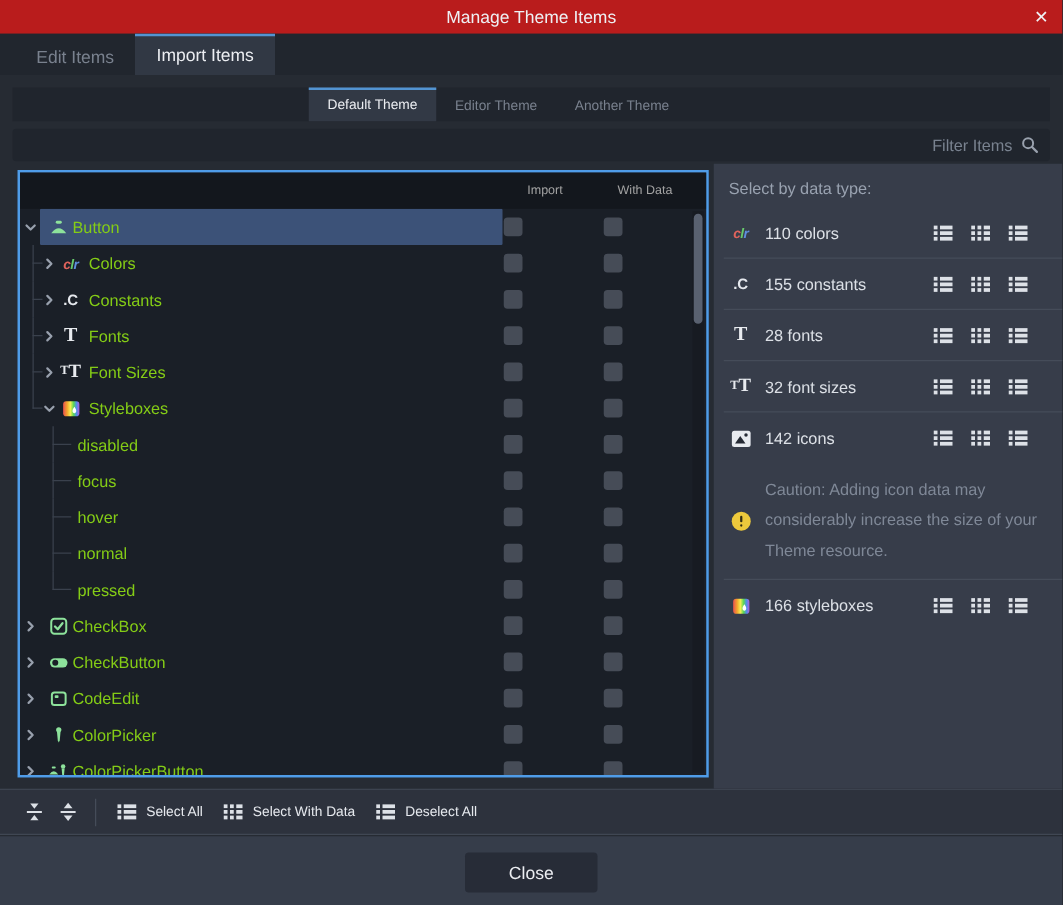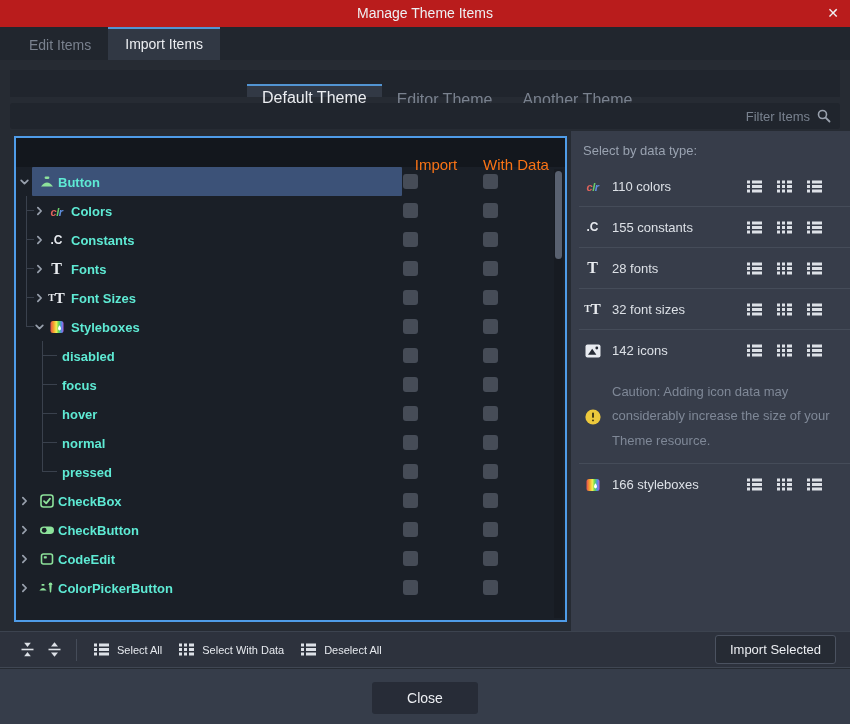--- a/index.html
+++ b/index.html
@@ -12,43 +12,43 @@
   .titlebar .close-x { position:absolute; right:11px; top:0; line-height:26px; font-size:14px; color:#f0f2f5; cursor:default; }
 
   
   .tabstrip { position:absolute; top:27px; left:0; right:0; height:33px; background:#21262e; display:flex; padding-left:12px; }
   .tab { padding:0 17px; line-height:33px; font-size:14px; color:#79818e; border-top:2px solid transparent; }
   .tab.active { background:#313844; color:#eceef2; border-top:2px solid #5294d2; line-height:30px; }
 
   
   .themestrip { position:absolute; top:70px; left:10px; right:10px; height:27px; background:#20252d; display:flex; }
   .themestrip .spacer { width:237px; }
-  .ttab { padding:0 15px; line-height:27px; font-size:16px; color:#79818e; border-top:2px solid transparent;margin-top:14px; }
+  .ttab { padding:0 15px; line-height:27px; font-size:11px; color:#79818e; border-top:2px solid transparent; }
   .ttab.active { background:#323945; color:#eceef2; border-top:2px solid #5294d2; line-height:24px; }
 
   
   .filterbar { position:absolute; top:103px; left:10px; right:10px; height:26px; background:#20252d; border-radius:3px; }
   .filterbar input { position:absolute; left:0; top:0; width:100%; height:100%; background:transparent; border:none; outline:none; color:#cfd4db; font-size:13px; padding:0 30px 0 10px; font-family:"Liberation Sans",sans-serif;text-align:right; }
   .filterbar input::placeholder { color:#79828f; opacity:1; }
   .filterbar .sicon { position:absolute; right:8px; top:5px; }
 
   
   .tree { position:absolute; top:136px; left:14px; width:553px; height:486px; border:2px solid #4f9ce8; background:#1a1f27; overflow:hidden; }
   .thead { position:relative; height:29px; background:#13171d; }
-  .thead .hcol { position:absolute; top:12px; line-height:29px; font-size:15px; color:#f97316; text-align:center; }
+  .thead .hcol { position:absolute; top:0; line-height:29px; font-size:10px; color:#a3a3a3; text-align:center; }
   .hcol.h1 { left:390px; width:60px; }
   .hcol.h2 { left:455px; width:90px; }
   .trows { position:absolute; top:29px; left:0; right:0; bottom:0; overflow:hidden; }
   .trow { position:relative; height:29px; }
   .trow.selected::before { content:''; position:absolute; left:16px; width:370px; top:0; bottom:0; background:#3c5278; border-radius:1px; }
   .trow .chev { position:absolute; top:50%; transform:translateY(-50%); left:3px; }
   .trow.d1 .chev { left:18px; }
   .trow .ticon { position:absolute; top:50%; transform:translateY(-50%); left:21px; width:19px; text-align:center; }
   .trow.d1 .ticon { left:31px; }
-  .trow .tlabel { position:absolute; top:50%; transform:translateY(-50%); font-size:13px; color:#5eead4; left:42px; white-space:nowrap;font-weight:bold; }
+  .trow .tlabel { position:absolute; top:50%; transform:translateY(-50%); font-size:13px; color:#84cc16; left:42px; white-space:nowrap; }
   .trow.d1 .tlabel { left:55px; }
   .trow.d2 .tlabel { left:46px; }
   .trow.d1 .vline, .trow.d2 .vline { position:absolute; top:0; bottom:0; width:1px; background:#3a414d; }
   .trow.d1 .vline { left:10px; }
   .trow.d2 .vline { left:26px; }
   .trow.last .vline { bottom:14px; }
   .trow .dash { position:absolute; top:14px; height:1px; background:#3a414d; }
   .trow.d1 .dash { left:10px; width:8px; }
   .trow.d2 .dash { left:26px; width:15px; }
   .trow .cb { position:absolute; top:7px; width:15px; height:15px; background:#464c57; border-radius:3px; }
@@ -305,20 +305,36 @@
             <polyline points="3.5,2 6.5,5 3.5,8" fill="none" stroke="#98a0ad" stroke-width="1.6" stroke-linecap="round" stroke-linejoin="round"></polyline>
           </svg>
         </span>
         <span class="icn ticon">
           <svg width="16" height="16" viewBox="0 0 16 16">
             <rect x="2.5" y="3" width="11" height="10" rx="2" fill="none" stroke="#8de29b" stroke-width="1.6"></rect>
             <rect x="4.8" y="5.2" width="3" height="2.2" rx="0.6" fill="#8de29b"></rect>
           </svg>
         </span>
         <span class="tlabel">CodeEdit</span>
+        <span class="cb cb1"></span>
+        <span class="cb cb2"></span>
+      </div>
+      <div class="trow d0">
+        <span class="icn chev">
+          <svg width="11" height="11" viewBox="0 0 10 10">
+            <polyline points="3.5,2 6.5,5 3.5,8" fill="none" stroke="#98a0ad" stroke-width="1.6" stroke-linecap="round" stroke-linejoin="round"></polyline>
+          </svg>
+        </span>
+        <span class="icn ticon">
+          <svg width="16" height="16" viewBox="0 0 16 16">
+            <circle cx="8" cy="3.8" r="2.1" fill="#8de29b"></circle>
+            <path d="M6.6 5.6 L9.4 5.6 L8.8 12.2 L8 14 L7.2 12.2 Z" fill="#8de29b"></path>
+          </svg>
+        </span>
+        <span class="tlabel">ColorPicker</span>
         <span class="cb cb1"></span>
         <span class="cb cb2"></span>
       </div>
       <div class="trow d0">
         <span class="icn chev">
           <svg width="11" height="11" viewBox="0 0 10 10">
             <polyline points="3.5,2 6.5,5 3.5,8" fill="none" stroke="#98a0ad" stroke-width="1.6" stroke-linecap="round" stroke-linejoin="round"></polyline>
           </svg>
         </span>
         <span class="icn ticon">
@@ -753,18 +769,17 @@
             <rect x="1" y="7" width="3" height="3"></rect>
             <rect x="6" y="7" width="10" height="3"></rect>
             <rect x="1" y="11.5" width="3" height="3"></rect>
             <rect x="6" y="11.5" width="10" height="3"></rect>
           </g>
         </svg>
       </span>
       <span>Deselect All</span>
     </button>
   <div class="grow"></div>
-  <button class="primary-btn">Import Selected</button>
 </div>
 
 <div class="footer">
   <button class="close-btn">Close</button>
 </div>
 
 </body></html>

